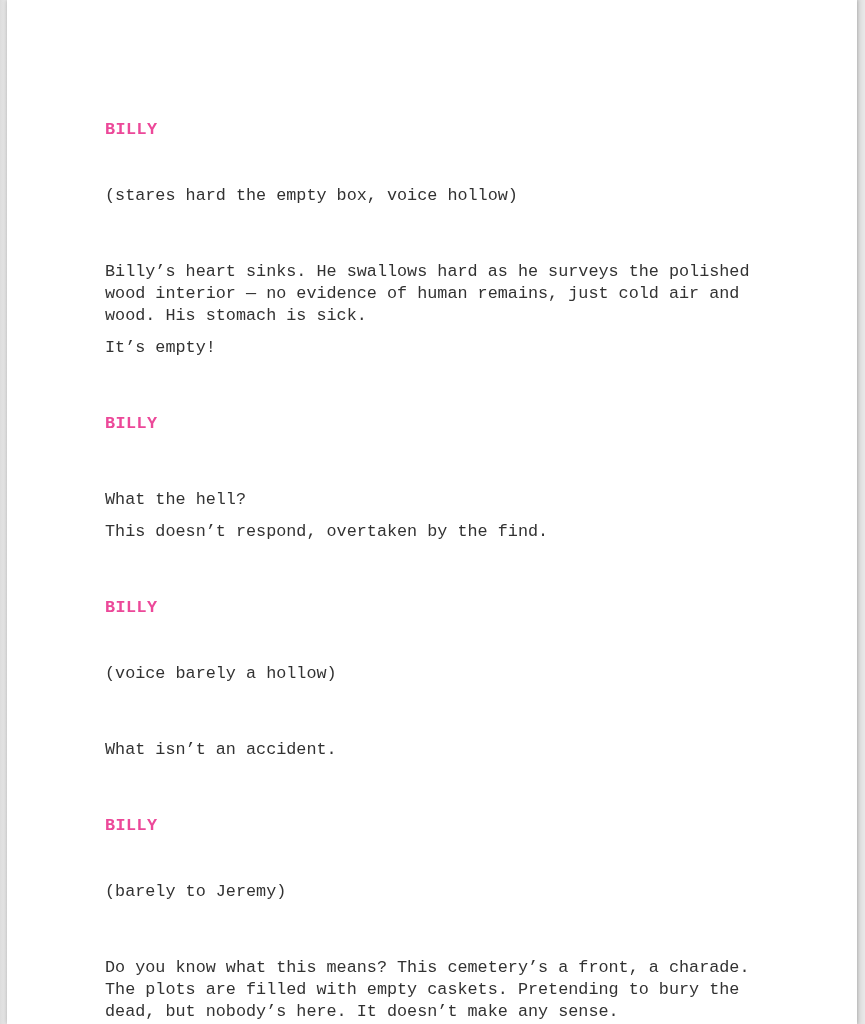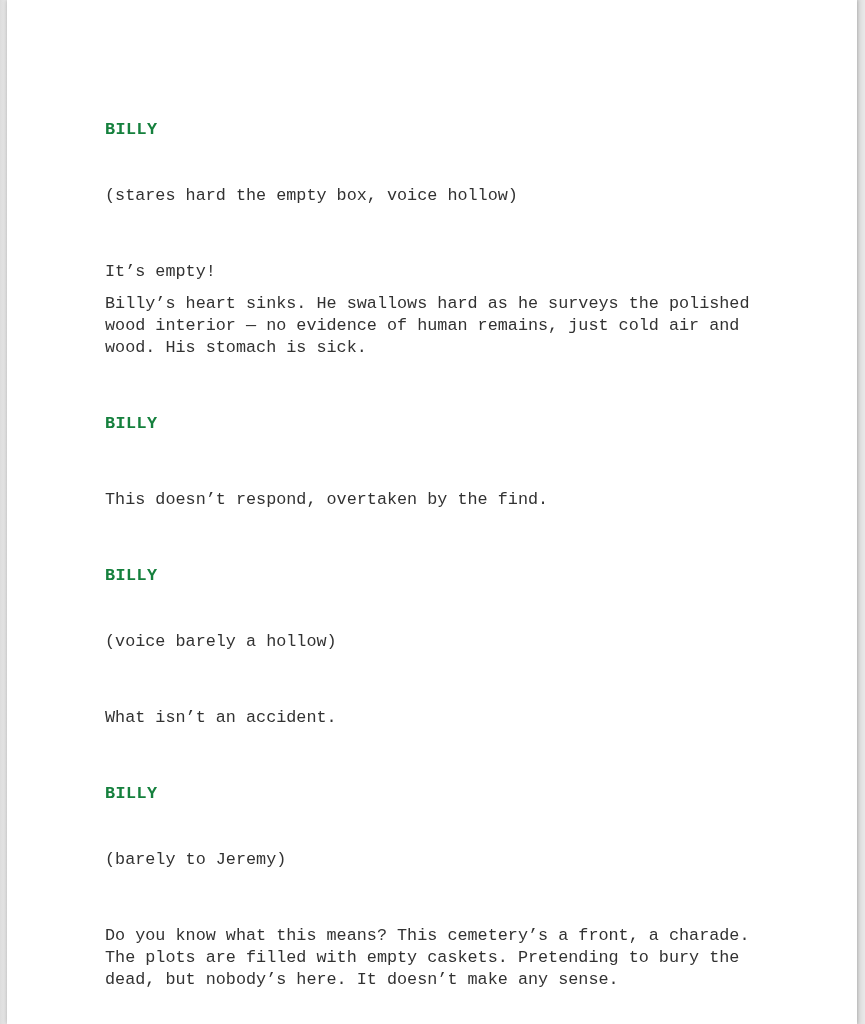--- a/index.html
+++ b/index.html
@@ -32,21 +32,21 @@
     font-size: 16.8px;
     line-height: 22px;
     color: #323232;
   }
   .block {
     margin: 0 0 10px 0;
     white-space: pre-wrap;
   }
   .char {
     font-weight: 700;
-    color: #15803d;
+    color: #ec4899;
     white-space: pre-wrap;
     letter-spacing: 0.4px;
   }
   .paren, .dialogue, .action {
     white-space: pre-wrap;
   }
 </style>
 </head>
 <body>
 
@@ -54,30 +54,31 @@
 <div class="page-edge right"></div>
 
 <div class="page">
   <div class="script">
 
     <div class="block">
       <div class="char">BILLY</div>
       <div class="paren">(stares hard the empty box, voice hollow)</div>
     </div>
 
-    <p class="block dialogue">It’s empty!</p>
-
     <p class="block action">Billy’s heart sinks. He swallows hard as he surveys the polished
 wood interior — no evidence of human remains, just cold air and
 wood. His stomach is sick.</p>
+
+    <p class="block dialogue">It’s empty!</p>
 
     <div class="block">
       <div class="char">BILLY</div>
     </div>
 
+    <p class="block dialogue">What the hell?</p>
 
     <p class="block action">This doesn’t respond, overtaken by the find.</p>
 
     <div class="block">
       <div class="char">BILLY</div>
       <div class="paren">(voice barely a hollow)</div>
     </div>
 
     <p class="block dialogue">What isn’t an accident.</p>
 

